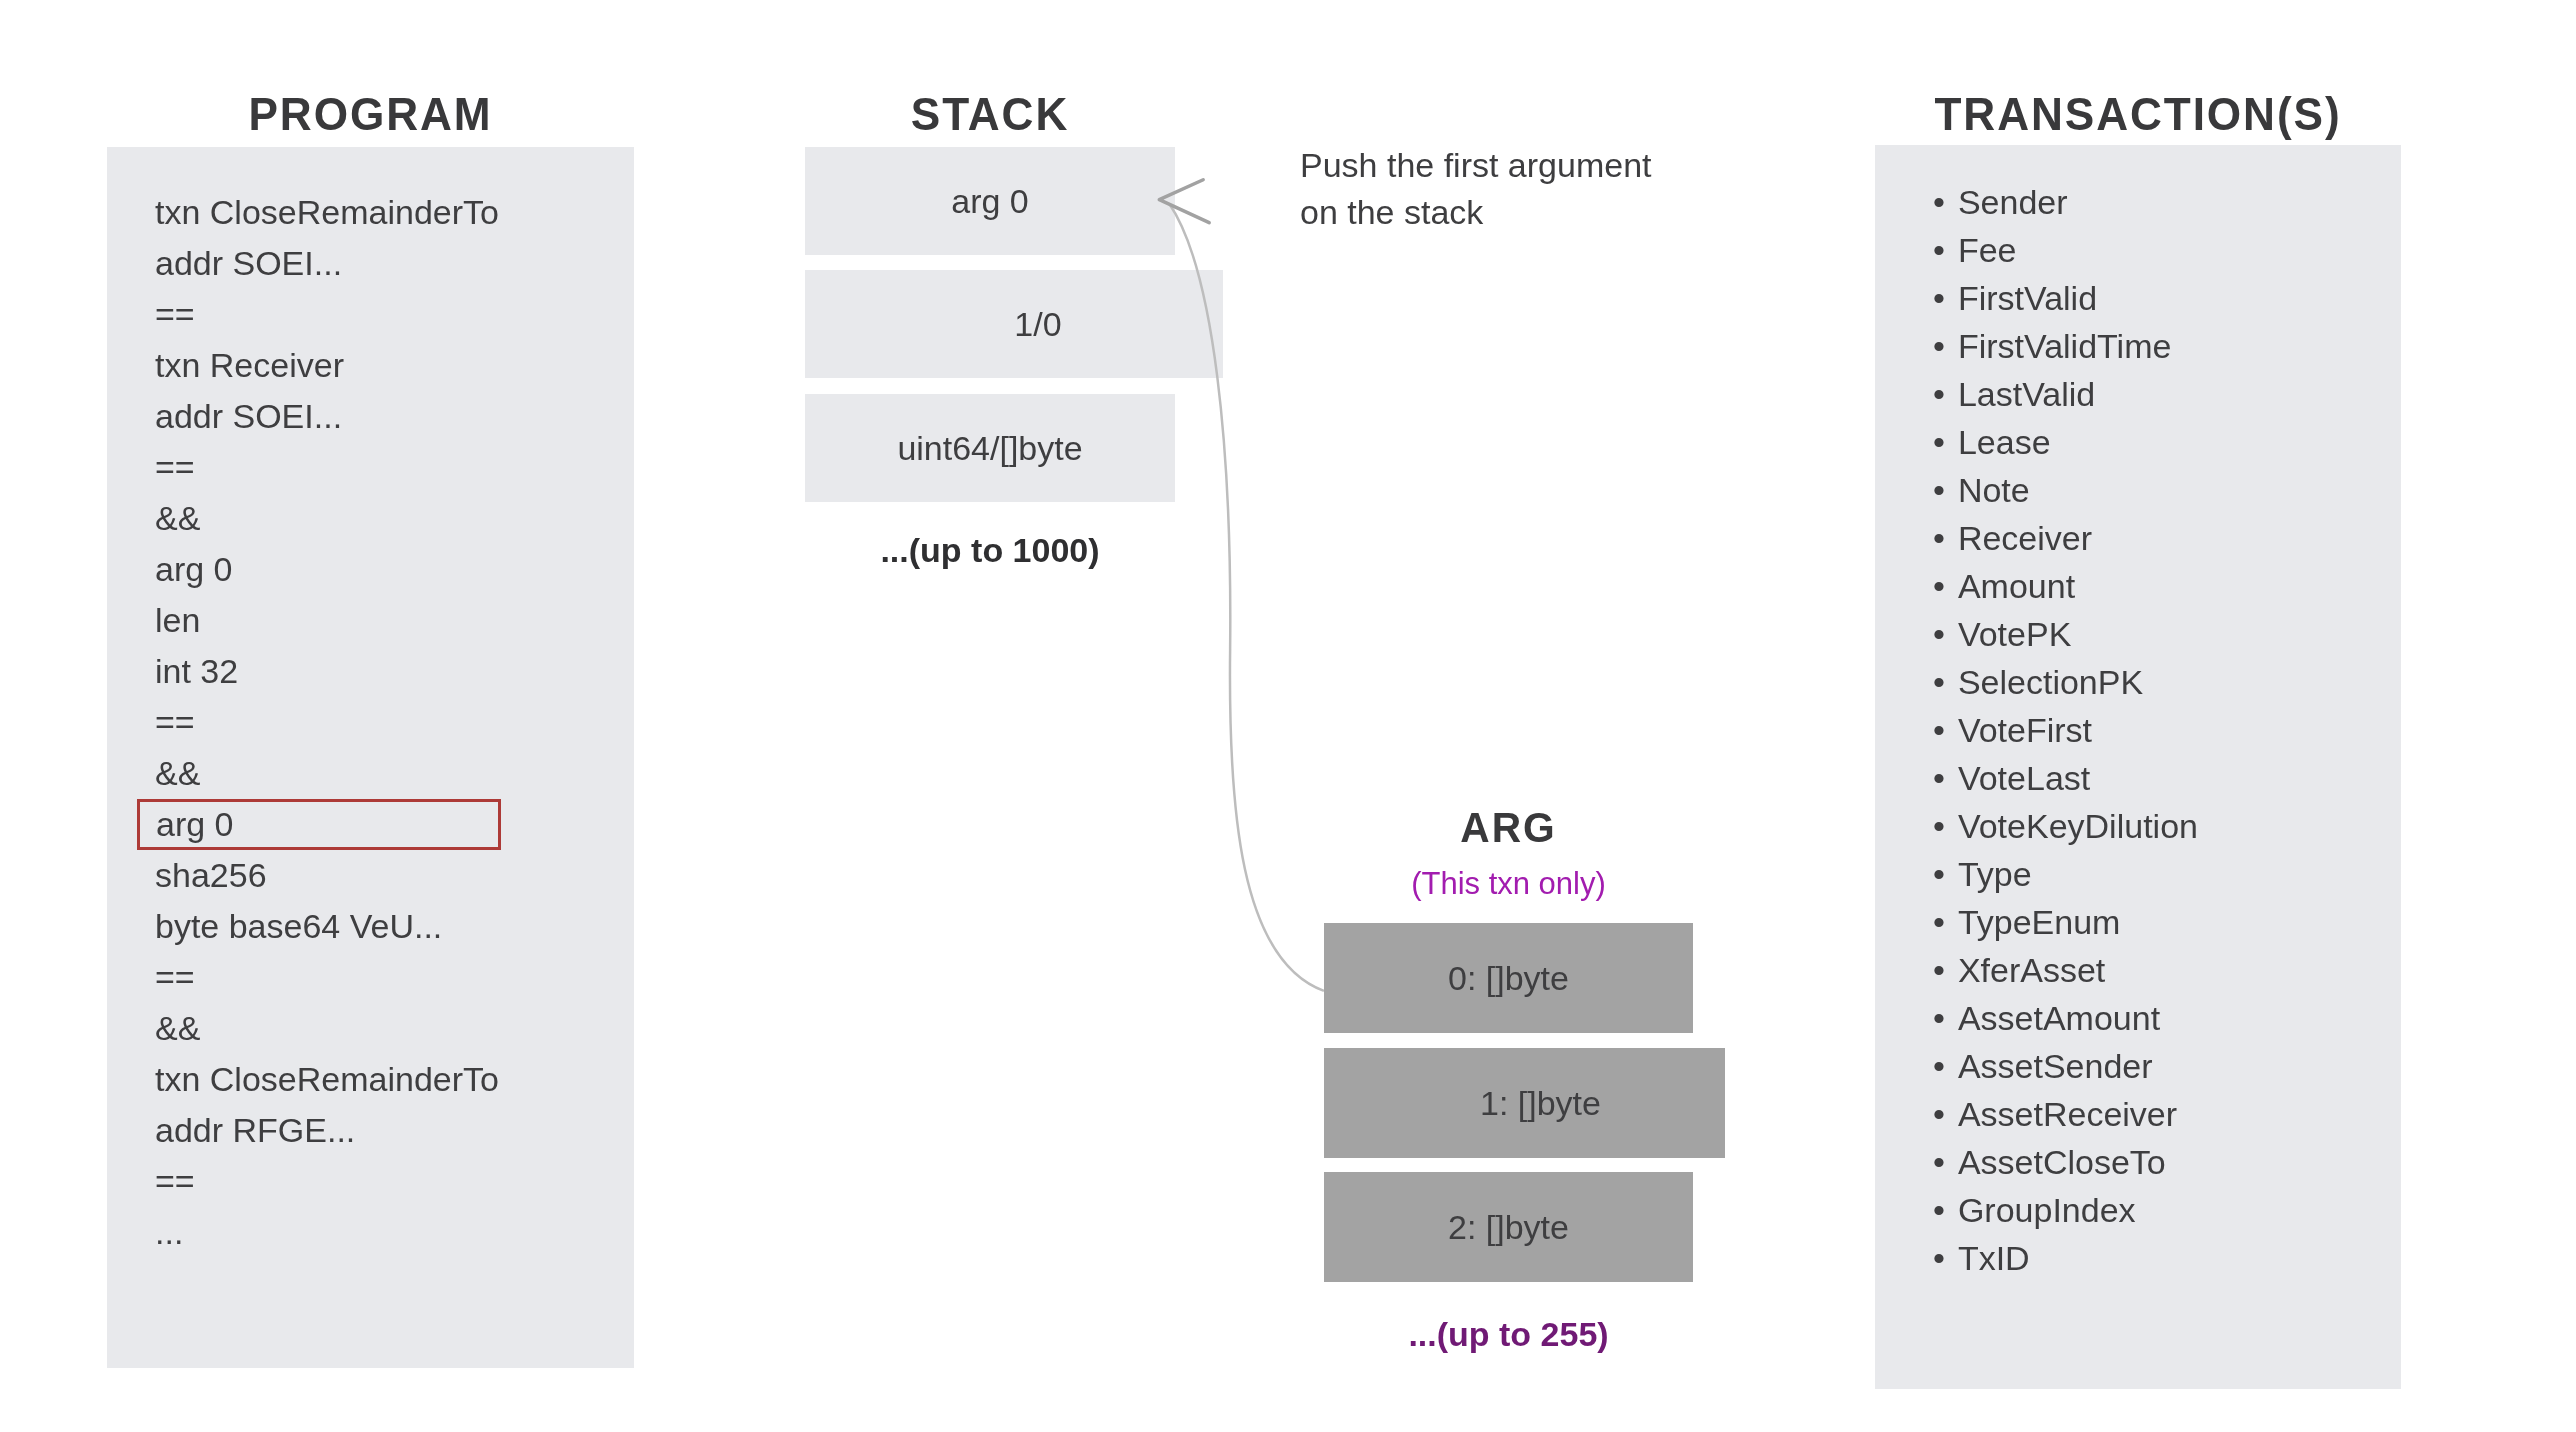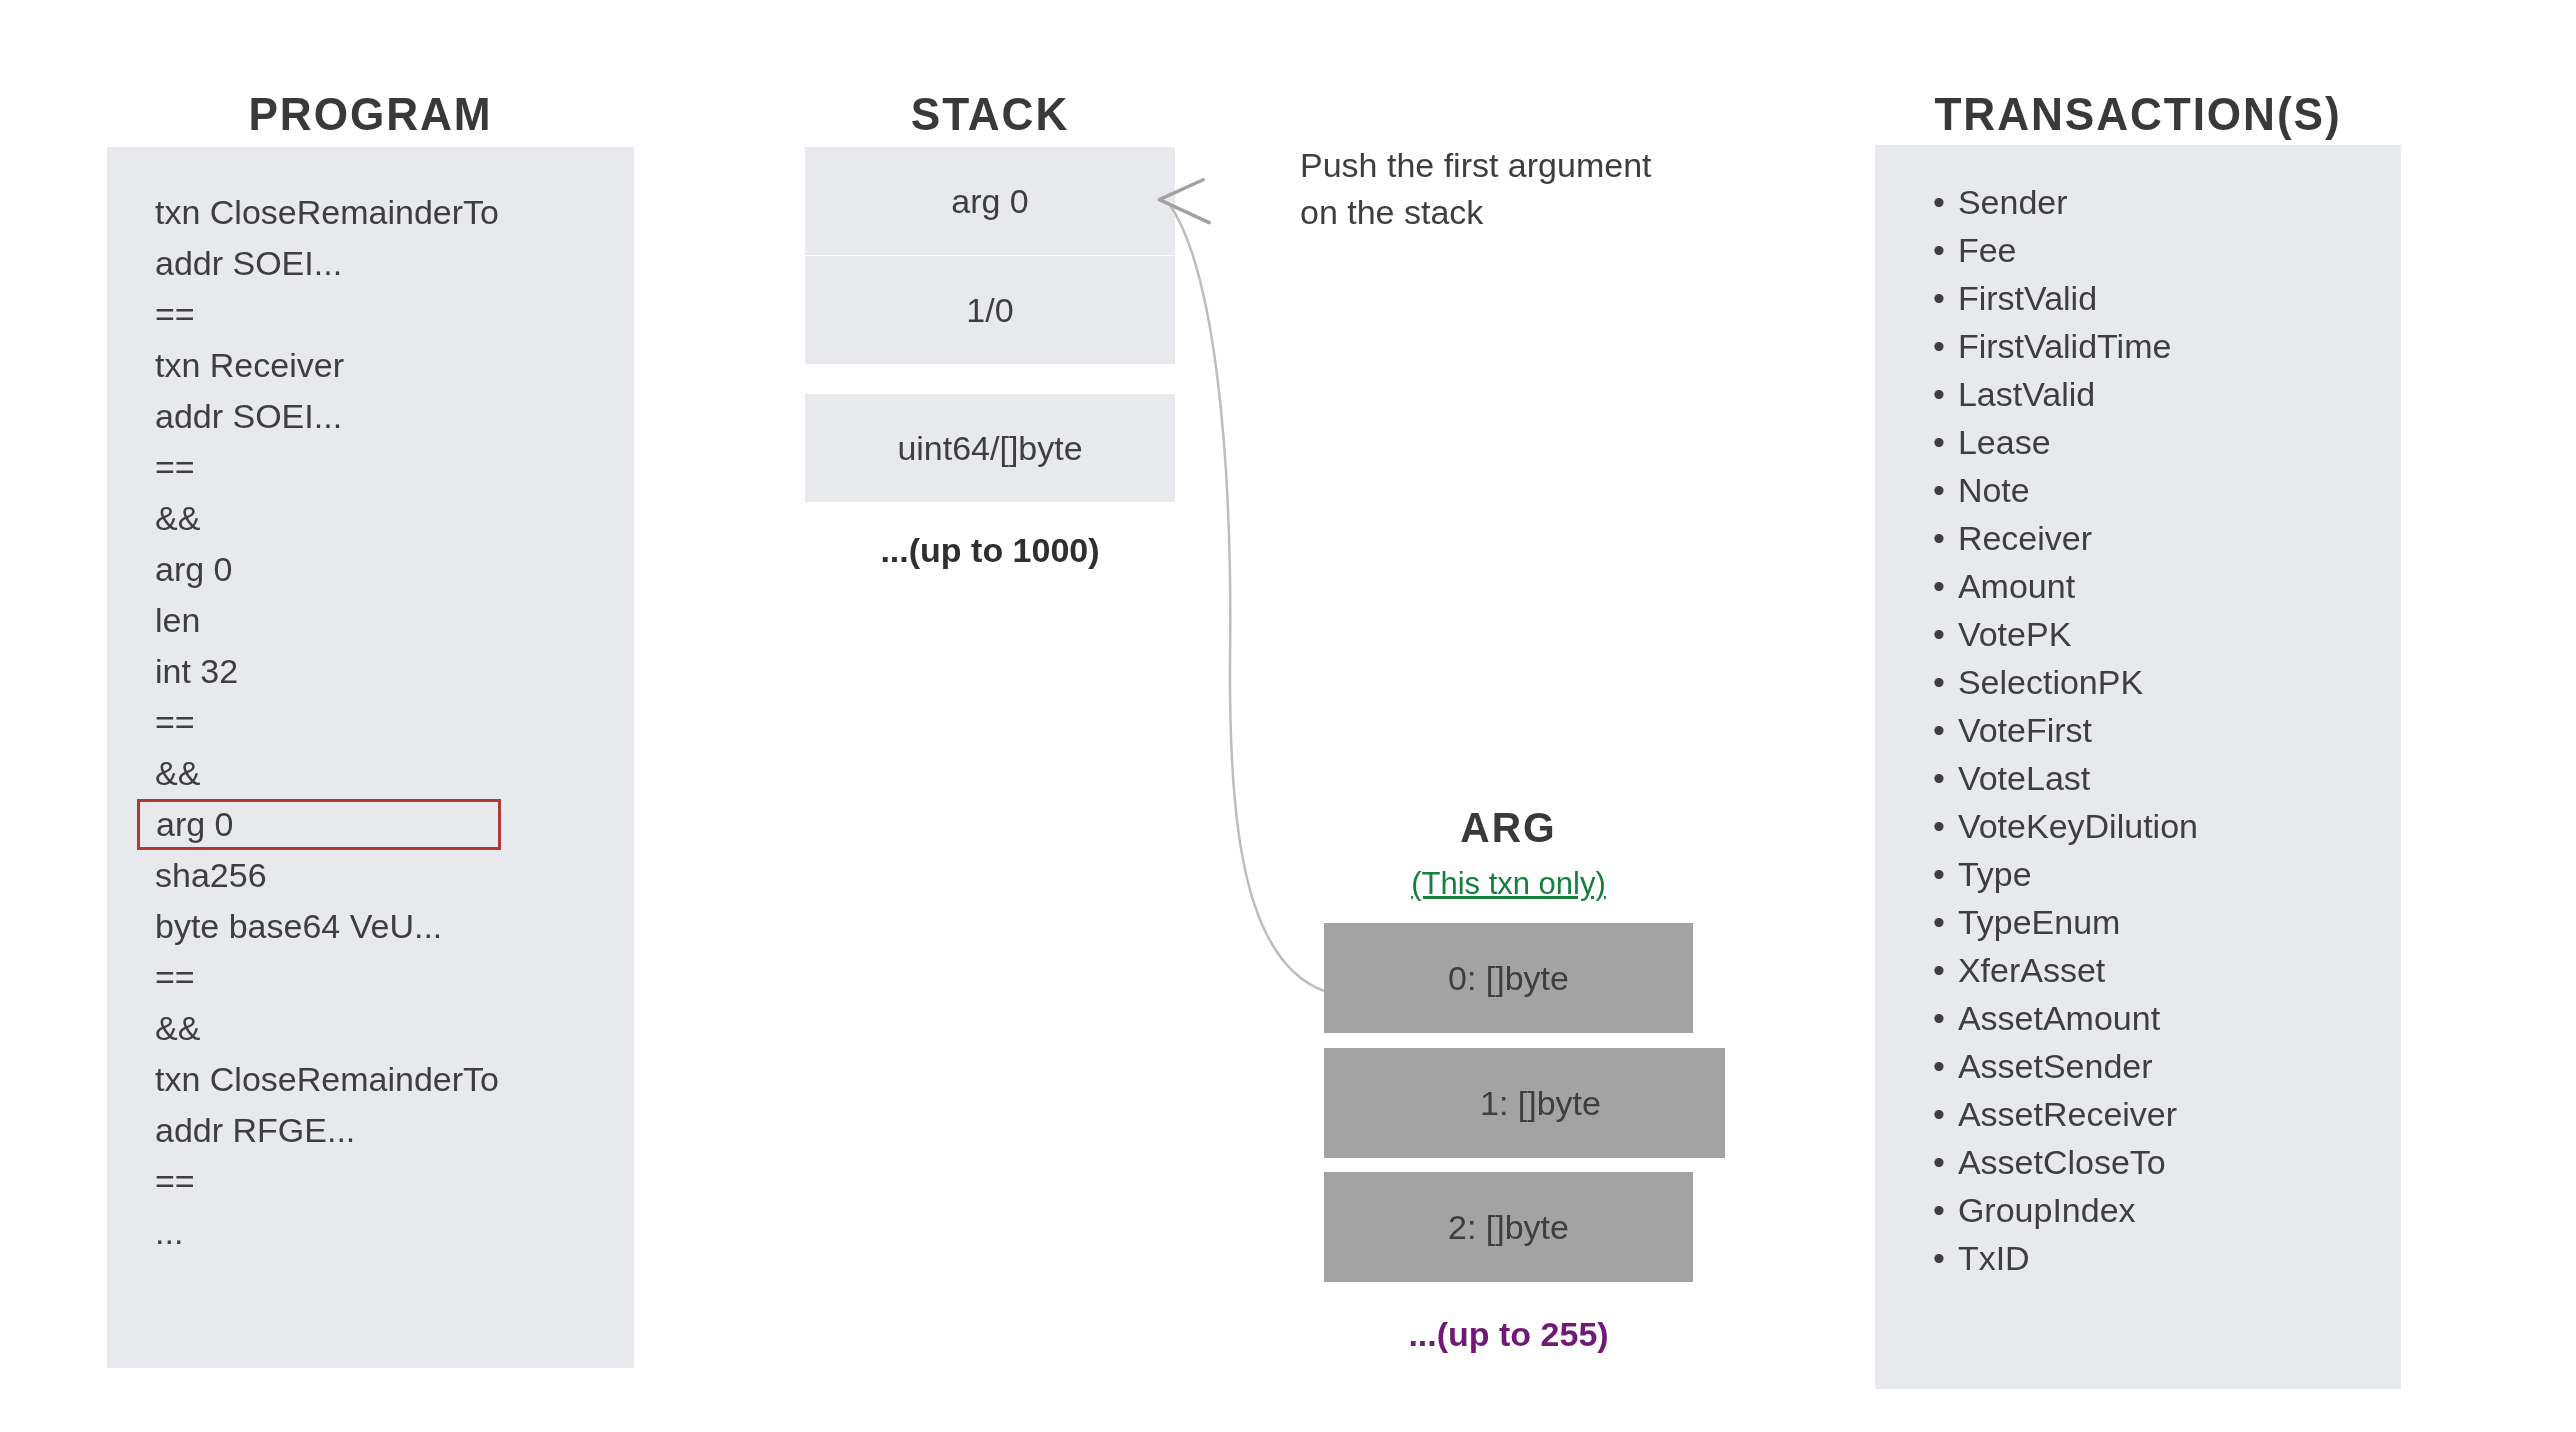--- a/index.html
+++ b/index.html
@@ -61,21 +61,21 @@
     font-size:34px;line-height:47px;color:#3e3e40;
   }
   
   .arg-title{
     position:absolute;left:1324px;top:804px;width:369px;
     text-align:center;font-size:42px;font-weight:700;letter-spacing:2px;color:#39393b;
     transform:scaleX(.97);
   }
   .arg-subtitle{
     position:absolute;left:1284px;top:866px;width:449px;
-    text-align:center;font-size:31px;color:#15803d;text-decoration:underline;
+    text-align:center;font-size:31px;color:#a21caf;
   }
   .abox{
     position:absolute;left:1324px;width:369px;height:110px;
     background:#a3a3a3;
     display:flex;align-items:center;justify-content:center;
     font-size:34px;
   }
   .arg-more{
     position:absolute;left:1324px;top:1315px;width:369px;
     text-align:center;font-size:34px;font-weight:700;color:#701a75;
@@ -127,21 +127,21 @@
     <div class="pline">==</div>
     <div class="pline">&amp;&amp;</div>
     <div class="pline">txn CloseRemainderTo</div>
     <div class="pline">addr RFGE...</div>
     <div class="pline">==</div>
     <div class="pline">...</div>
   </div>
 
   <div class="col-title" style="left:805px;width:370px;">STACK</div>
   <div class="sbox" style="top:147px;">arg 0</div>
-  <div class="sbox" style="top:256px;">1/0</div>
+  <div class="sbox" style="top:270px;padding-left:48px;">1/0</div>
   <div class="sbox" style="top:394px;">uint64/[]byte</div>
   <div class="stack-more">...(up to 1000)</div>
 
   <div class="push-note">
     <div>Push the first argument</div>
     <div>on the stack</div>
   </div>
 
   <svg class="arrow-layer" viewBox="0 0 2582 1436">
     <path d="M 1327 993 C 1243 962, 1231 812, 1233 650 C 1235 452, 1217 270, 1172 204" fill="none" stroke="#bdbdbd" stroke-width="2.5"></path>

